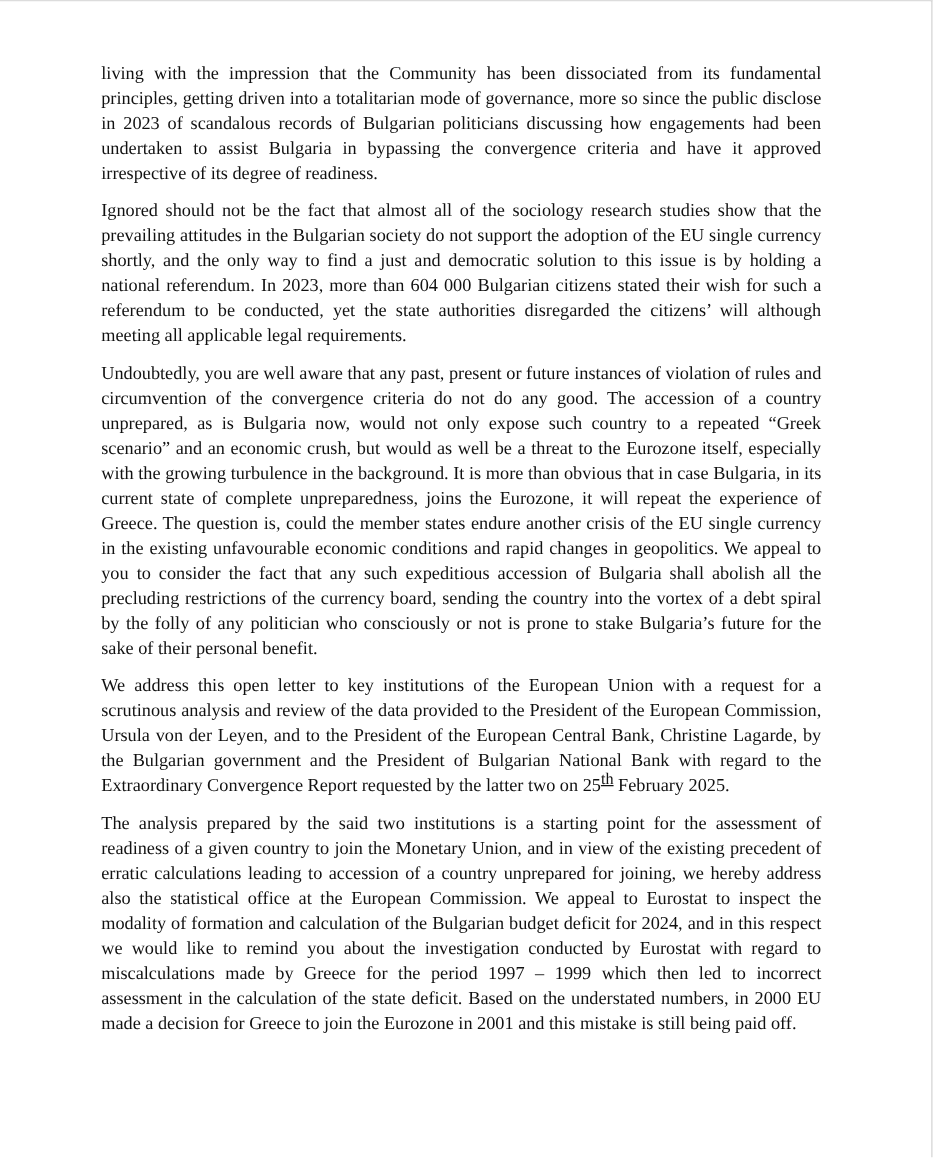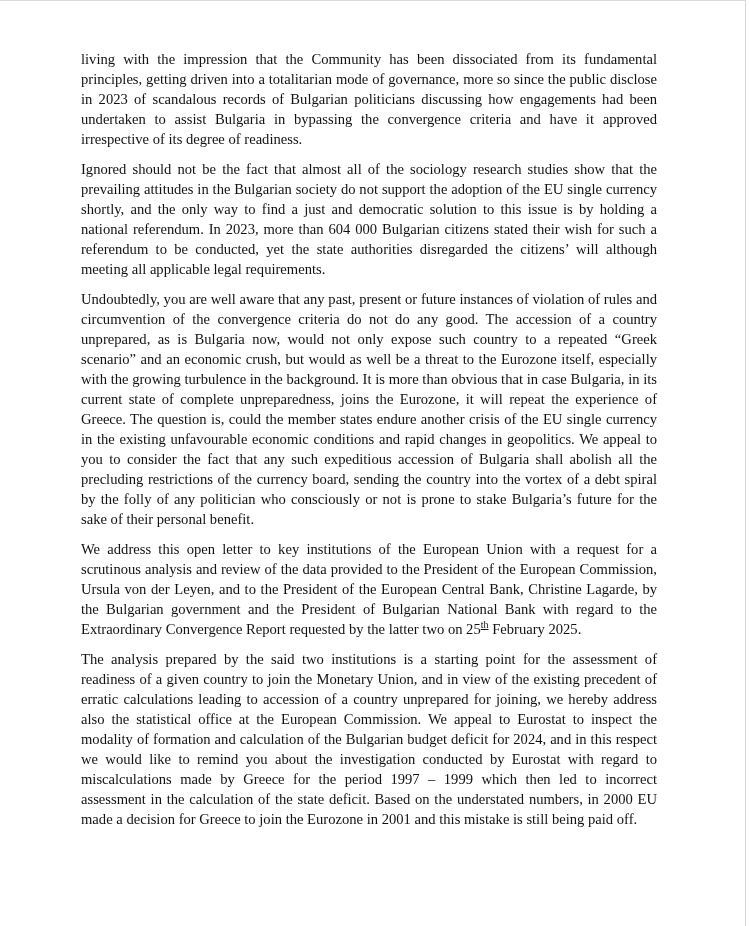--- a/index.html
+++ b/index.html
@@ -33,21 +33,21 @@
       font-size: 14.6px;
       line-height: 20px;
       color: #111111;
     }
     .para {
       margin: 0 0 10px 0;
       text-align: justify;
       text-justify: inter-word;
     }
     sup {
-      font-size: 10px;
+      font-size: 13px;
       line-height: 0;
       vertical-align: super;
       text-decoration: underline;
     }
   </style>
 </head>
 <body>
 
 <div class="page">
   <div class="content">

